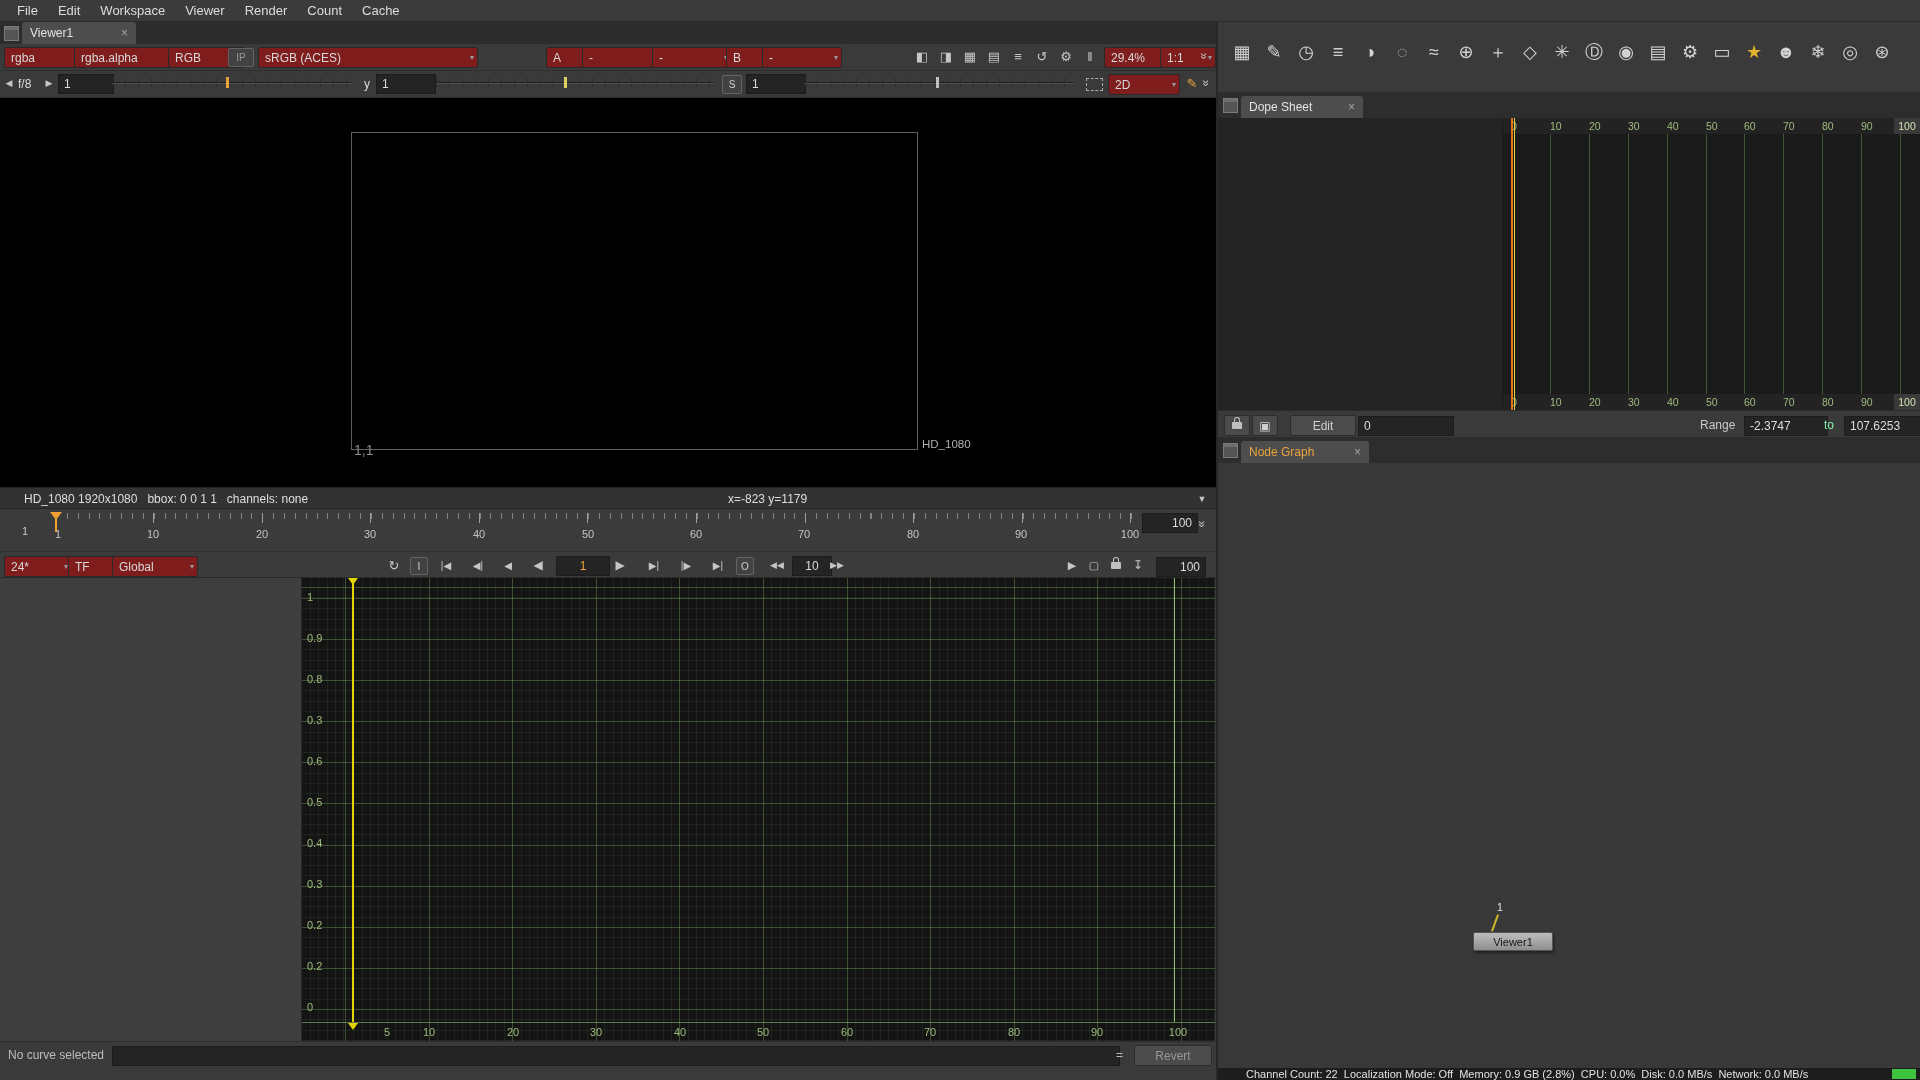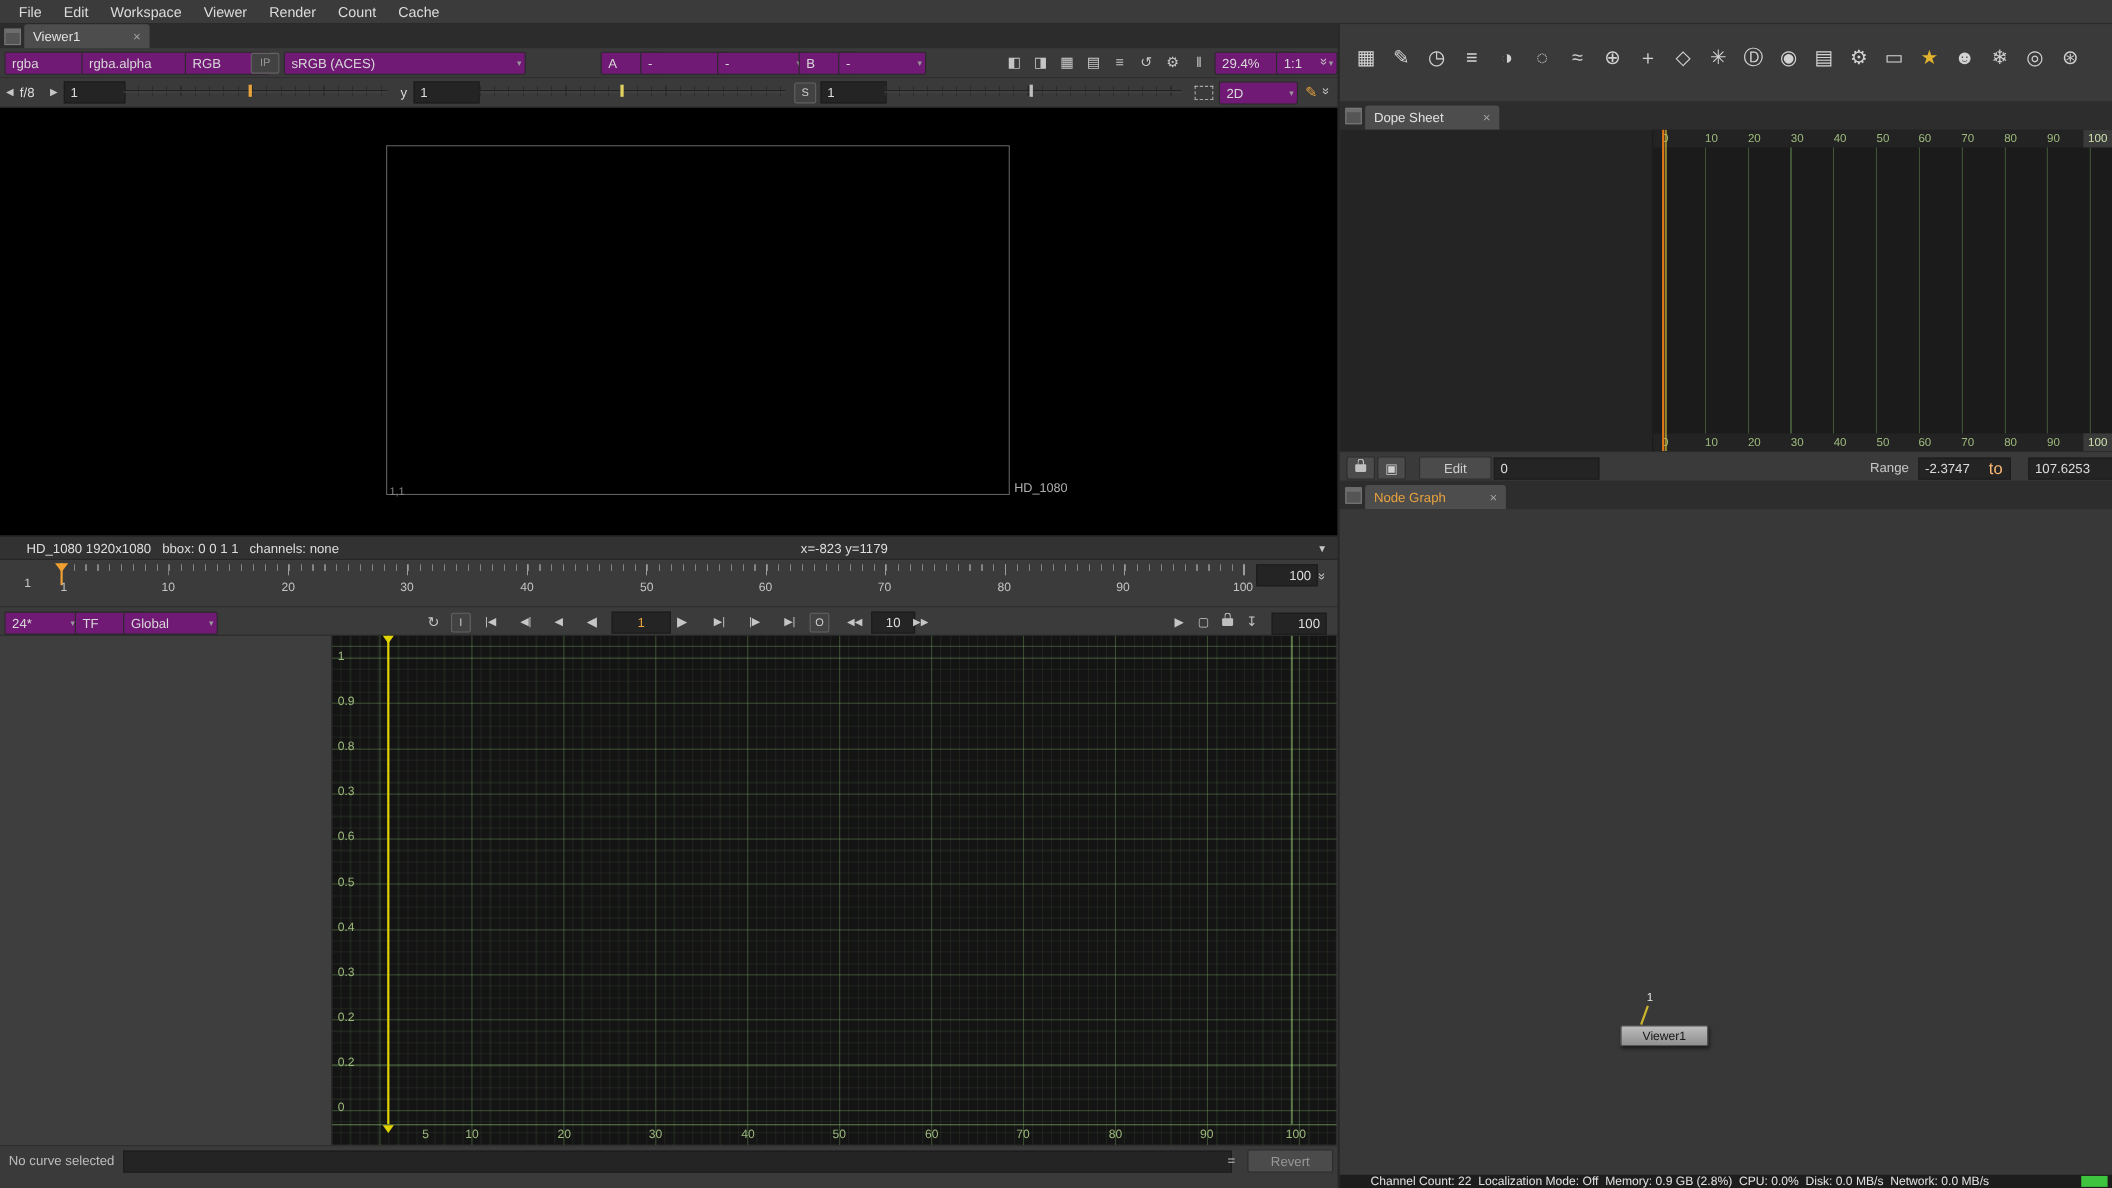--- a/index.html
+++ b/index.html
@@ -1,19 +1,19 @@
 <!DOCTYPE html>
 <html><head>
 <meta charset="utf-8">
 <style>
   html,body{margin:0;padding:0;width:1920px;height:1080px;overflow:hidden;
     background:#3a3a3a;font-family:"Liberation Sans",sans-serif;color:#d0d0d0;}
   .a{position:absolute;box-sizing:border-box}
   .row{display:flex;align-items:center}
-  .sel{height:19px;background:#701a75;border:1px solid #292929;border-radius:2px;
+  .sel{height:19px;background:#7f1d1d;border:1px solid #292929;border-radius:2px;
     display:flex;align-items:center;padding:0 14px 0 6px;font-size:12px;color:#d8d8d8;position:absolute}
   .sel i{position:absolute;right:3px;top:50%;transform:translateY(-55%);font-style:normal;font-size:8px;color:#9a9a9a}
   .inp{height:18px;background:#242424;border:1px solid #1c1c1c;color:#ddd;font-size:12px;
     display:flex;align-items:center;padding:0 5px;position:absolute}
   .ic{width:20px;height:18px;display:flex;align-items:center;justify-content:center;color:#c6c6c6;font-size:13px;position:absolute}
   .bx{width:18px;height:17px;border:1px solid #636363;background:#424242;display:flex;align-items:center;
     justify-content:center;font-size:10px;color:#cfcfcf;border-radius:2px;position:absolute}
   .tab{height:22px;background:#4d4d4d;display:flex;align-items:center;justify-content:space-between;
     padding:0 8px;font-size:12px;color:#e2e2e2;border-radius:3px 3px 0 0;position:absolute}
   .tab .x{color:#a5a5a5;font-size:12px;margin-left:9px}
@@ -158,21 +158,21 @@
 <div class="sel" style="left:1108px;top:74px;width:50px">
     <span>2D</span>
     <i>▾</i>
   </div>
 <div class="ic" style="left:1182px;top:74px;color:#e8a33d">✎</div>
 <div class="ic" style="left:1200px;top:74px;width:12px;transform:rotate(90deg);font-size:12px">»</div>
 
 <div class="a" style="left:0;top:98px;width:1216px;height:389px;background:#000">
   <div class="a" style="left:351px;top:34px;width:567px;height:318px;border:1px solid #5f5f5f"></div>
   <span class="a" style="left:922px;top:340px;font-size:11.5px;color:#b0b0b0">HD_1080</span>
-  <span class="a" style="left:354px;top:344px;font-size:10px;color:#8a8a8a">1,1</span>
+  <span class="a" style="left:354px;top:344px;font-size:14px;color:#8a8a8a">1,1</span>
 </div>
 
 <div class="a" style="left:0;top:487px;width:1216px;height:22px;background:#323232;border-top:1px solid #252525;border-bottom:1px solid #232323">
   <span class="a pre" style="left:24px;top:4px;font-size:12px;color:#dedede">HD_1080 1920x1080   bbox: 0 0 1 1   channels: none</span>
   <span class="a" style="left:728px;top:4px;font-size:12px;color:#dedede">x=-823 y=1179</span>
   <div class="ic" style="left:1192px;top:2px;font-size:9px">▼</div>
 </div>
 
 <div class="a" style="left:0;top:509px;width:1216px;height:42px;background:#3b3b3b">
   <span class="a" style="left:22px;top:16px;font-size:11px;color:#c8c8c8">1</span>
@@ -360,21 +360,21 @@
   <div class="btn" style="left:72px;top:4px;width:64px;height:19px">
       <span>Edit</span>
     </div>
   <div class="inp" style="left:140px;top:5px;width:84px">
       <span>0</span>
     </div>
   <span class="a" style="left:482px;top:7px;font-size:12px;color:#c9c9c9">Range</span>
   <div class="inp" style="left:526px;top:5px;width:72px">
       <span>-2.3747</span>
     </div>
-  <span class="a" style="left:590px;top:7px;font-size:15px;color:#fdba74">to</span>
+  <span class="a" style="left:606px;top:7px;font-size:12px;color:#86efac">to</span>
   <div class="inp" style="left:626px;top:5px;width:72px">
       <span>107.6253</span>
     </div>
 </div>
 
 <div class="a" style="left:1218px;top:437px;width:702px;height:26px;background:#2d2d2d"></div>
 <div class="pmenu" style="left:1223px;top:443px"></div>
 <div class="tab" style="left:1241px;top:441px;width:112px;height:22px">
   <span style="color:#e8a33d">Node Graph</span>
   <span class="x">×</span>

